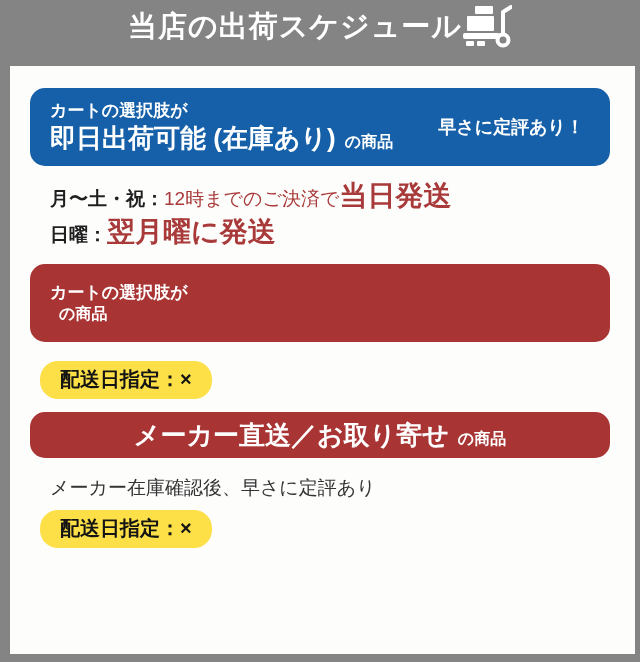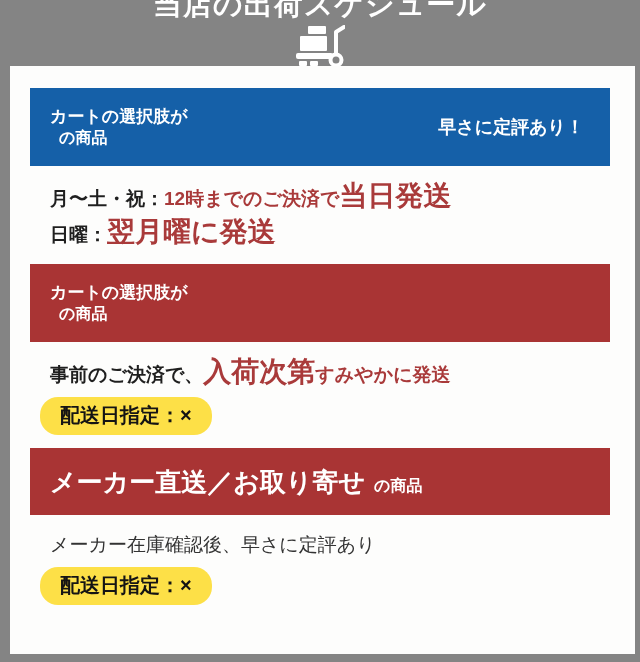--- a/index.html
+++ b/index.html
@@ -4,50 +4,50 @@
 <style>
   html, body { margin:0; padding:0; }
   body {
     width:640px; height:662px;
     background:#848484;
     font-family:"Liberation Sans","DejaVu Sans",sans-serif;
     position:relative; overflow:hidden;
   }
   .header {
     position:absolute; top:0; left:0; width:640px; height:54px;
-    display:flex; align-items:center; justify-content:center; flex-direction:column;
+    display:flex; align-items:center; justify-content:center; 
   }
   .header-title {
     color:#ffffff; font-size:29px; font-weight:bold; letter-spacing:1px;
   }
   .header-icon { display:flex; align-items:center; }
   .card {
     position:absolute; left:10px; top:66px; width:625px; height:588px;
     background:#fdfdfc; box-sizing:border-box;
   }
   .banner {
     margin:22px 25px 0 20px;
-    border-radius:0;
+    border-radius:15px;
     padding:10px 20px;
     display:flex; align-items:center; justify-content:space-between;
     color:#ffffff; box-sizing:border-box;
   }
   .banner.blue { background:#1560a8; height:78px; }
   .banner.red  { background:#a93434; height:78px; margin-top:13px; }
-  .banner.red.single { height:67px; margin-top:13px; justify-content:flex-start; }
+  .banner.red.single { height:46px; margin-top:13px; justify-content:center; }
   .banner-lines { display:flex; flex-direction:column; }
   .banner-line1 { font-size:17px; font-weight:bold; line-height:22px; }
   .banner-line2 { display:flex; align-items:baseline; }
   .banner-big { font-size:26px; font-weight:bold; line-height:32px; }
   .banner-suffix { font-size:16px; font-weight:bold; margin-left:9px; }
   .side-note { font-size:18px; font-weight:bold; white-space:nowrap; padding-right:6px; }
   .textblock { margin:13px 0 0 40px; }
   .row { font-size:19px; font-weight:bold; color:#1f1f1f; line-height:33px; white-space:nowrap; }
   .plain { font-weight:normal; color:#333333; }
-  .red-s { color:#a93a3a; font-weight:bold; font-size:19px; }
+  .red-s { color:#a93a3a; font-weight:normal; font-size:19px; }
   .red-b { color:#a93a3a; font-weight:bold; font-size:28px;text-align:right; }
   .pill {
     display:inline-block; margin:6px 0 0 30px;
     background:#fde047; border-radius:18px;
     padding:5px 20px 6px 20px;
     font-size:20px; font-weight:bold; color:#141414;
   }
 </style>
 </head>
 <body>
@@ -69,20 +69,21 @@
   </span>
 </div>
 
 <div class="card">
 
   
   <div class="banner blue">
     <div class="banner-lines">
       <span class="banner-line1">カートの選択肢が</span>
       <span class="banner-line2">
+        <span class="banner-big">即日出荷可能 (在庫あり)</span>
         <span class="banner-suffix">の商品</span>
       </span>
     </div>
     <span class="side-note">早さに定評あり！</span>
   </div>
 
   <div class="textblock">
     <div class="row">
       <span>月〜土・祝：</span><span class="red-s">12時までのご決済で</span><span class="red-b">当日発送</span>
     </div>
@@ -95,23 +96,20 @@
   <div class="banner red">
     <div class="banner-lines">
       <span class="banner-line1">カートの選択肢が</span>
       <span class="banner-line2">
         <span class="banner-suffix">の商品</span>
       </span>
     </div>
   </div>
 
   <div class="textblock">
-    <div class="row">
-      <span>事前のご決済で、</span><span class="red-b">入荷次第</span><span class="red-s">すみやかに発送</span>
-    </div>
   </div>
 
   <div class="pill">配送日指定：×</div>
 
   
   <div class="banner red single">
     <span class="banner-line2">
       <span class="banner-big">メーカー直送／お取り寄せ</span>
       <span class="banner-suffix">の商品</span>
     </span>

